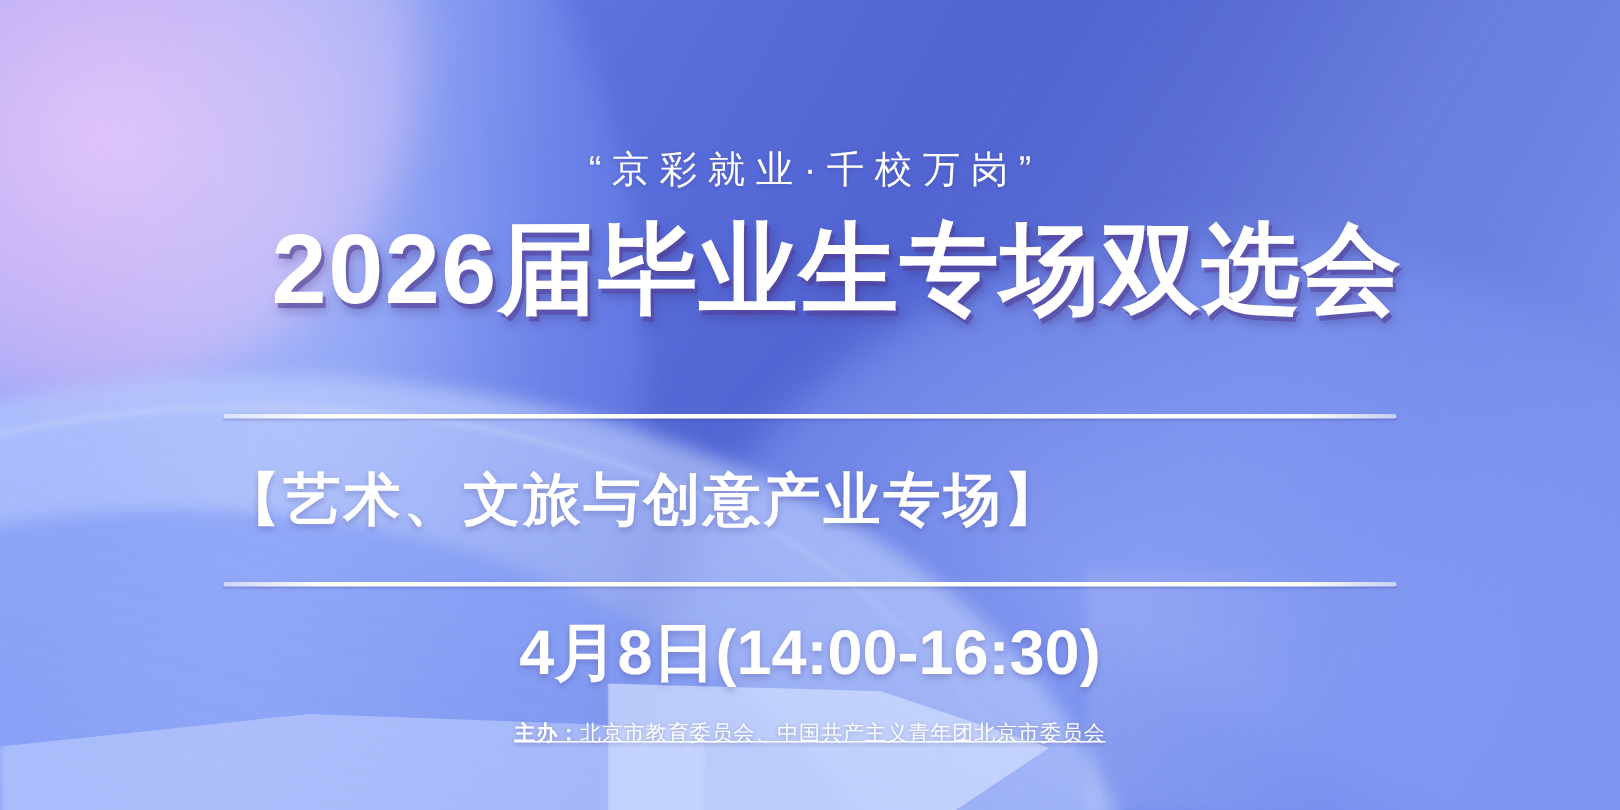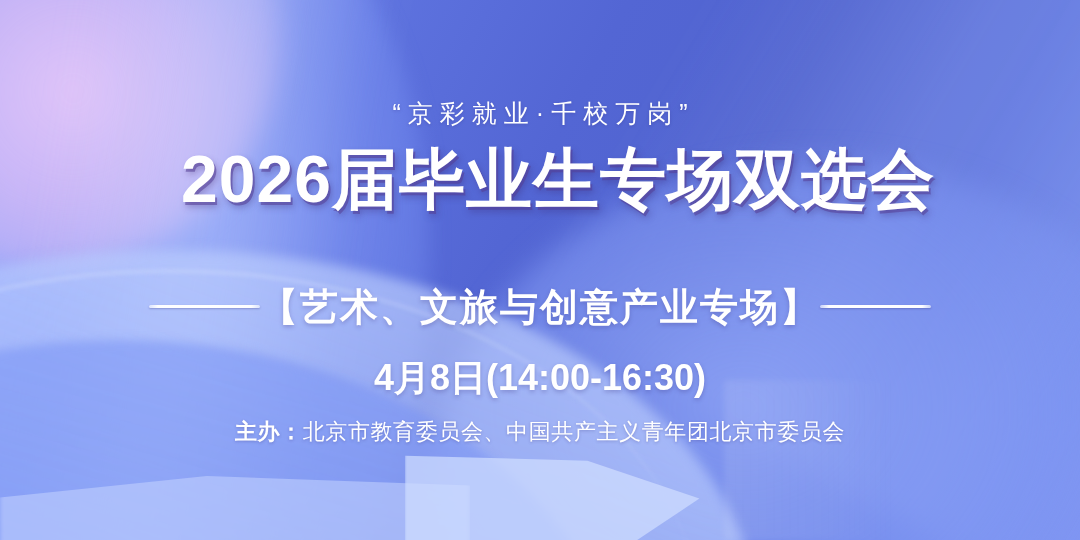--- a/index.html
+++ b/index.html
@@ -223,22 +223,22 @@
     text-shadow:
        2px 3px 0 rgba(86,62,150,0.55),
        3px 5px 7px rgba(58,40,112,0.35);
     margin-left: 36px;
   }
 
   .rule-block {
     margin-top: 20px;
     width: 782px;
     display: flex;
-    flex-direction: row;
-    align-items: center;
+    flex-direction: column;
+    gap: 24px;
   }
 
   .rule {
     width: 100%;
     height: 3px;
     background: linear-gradient(90deg,
       rgba(255,255,255,0.55) 0%,
       rgba(255,255,255,0.98) 8%,
       #ffffff 50%,
       rgba(255,255,255,0.98) 92%,
@@ -253,38 +253,39 @@
     font-weight: 700;
     color: #ffffff;
     letter-spacing: 2px;
     line-height: 1;
     white-space: nowrap;
     text-shadow: 0 2px 4px rgba(54,42,120,0.28);
   }
 
   .datetime {
     margin-top: 23px;
-    font-size: 36px;
+    font-size: 42px;
     font-weight: 700;
     color: #ffffff;
     letter-spacing: 0px;
     line-height: 1;
     white-space: nowrap;
     text-shadow: 0 2px 4px rgba(54,42,120,0.28);
   }
 
   .organizer {
     margin-top: 25px;
-    font-size: 22px;
+    font-size: 14px;
     font-weight: 400;
     color: #ffffff;
     letter-spacing: 0.6px;
     line-height: 1;
     white-space: nowrap;
     text-shadow: 0 1px 3px rgba(54,42,120,0.30);
+    text-decoration: underline;
   }
   .organizer .lead {
     font-weight: 700;
   }
 </style>
 </head>
 <body>
 
 <div class="poster">
 

